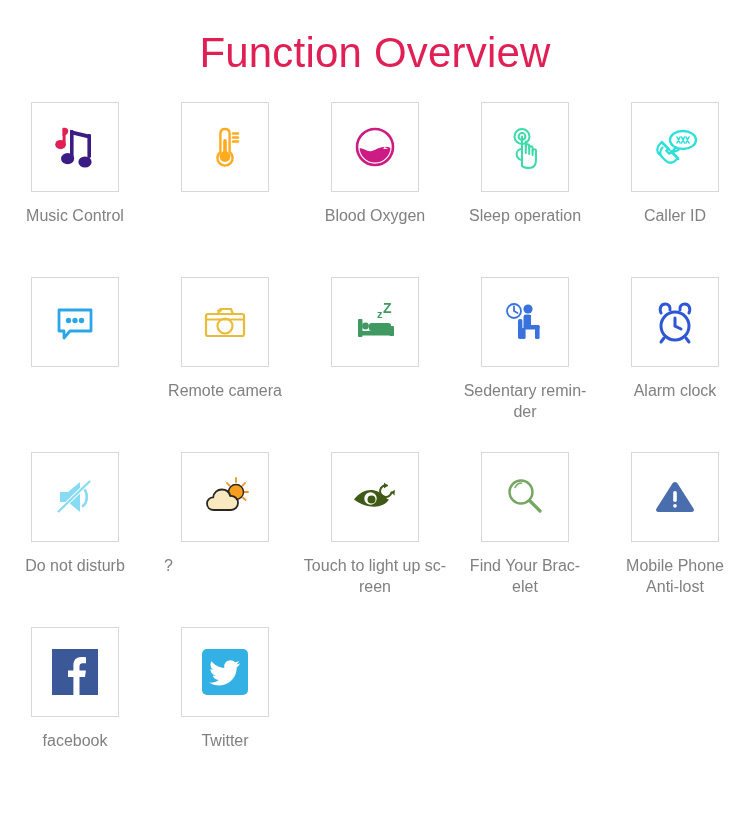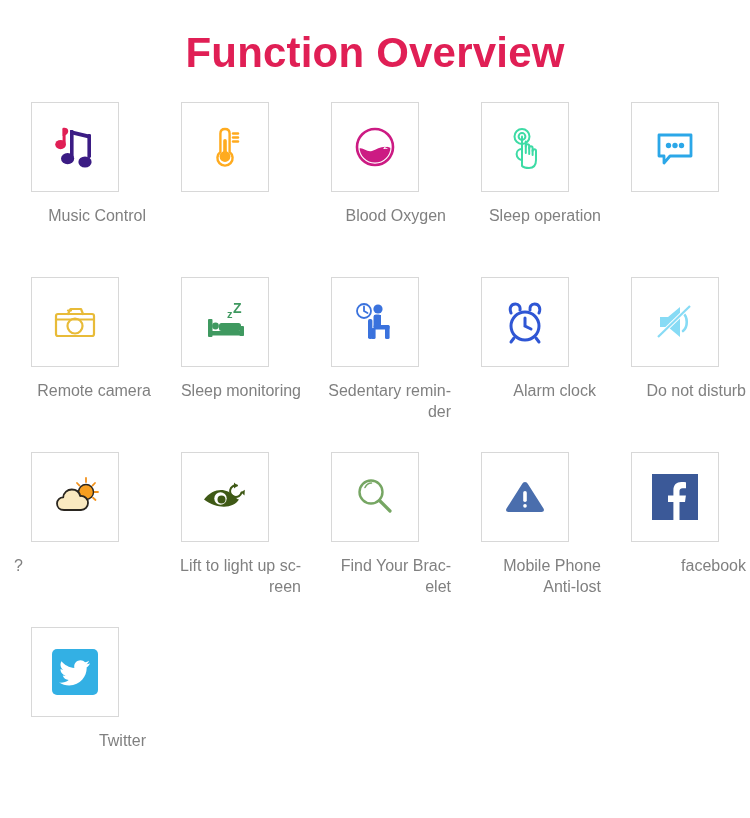--- a/index.html
+++ b/index.html
@@ -15,21 +15,21 @@
   }
   .page {
     position: relative;
     width: 750px;
     height: 818px;
     background: #ffffff;
   }
   .page-title {
     text-align: center;
     font-size: 42px;
-    font-weight: bold;
+    font-weight: normal;
     color: #e01f55;
     letter-spacing: 0.2px;
     margin: 0;
     padding-top: 32px;
     line-height: 1.0;
     font-family: "Liberation Sans", sans-serif;
   }
   .grid {
     margin-top: 28px;
     display: grid;
@@ -52,21 +52,21 @@
     display: flex;
     align-items: center;
     justify-content: center;
   }
   .tile svg {
     display: block;
   }
   .label {
     margin-top: 13px;
     width: 142px;
-    text-align: right;
+    text-align: center;
     font-size: 16px;
     line-height: 1.33;
     color: #808080;
     font-family: "Liberation Sans", sans-serif;
     white-space: pre-line;
   }
   .label.left {
     text-align: left;
     padding-left: 10px;
     box-sizing: border-box;
@@ -151,20 +151,38 @@
             <path d="M34.6 31 L34.6 28 C34.6 25.8 31.2 25.8 31.2 28 L31.2 34"></path>
             <path d="M31.2 28.5 L31.2 26 C31.2 23.8 27.8 23.8 27.8 26 L27.8 33"></path>
             <path d="M27.8 26.5 L27.8 21.5"></path>
             <path d="M24 40 C22 40 18.6 38 18.6 34 C18.6 30 22 29 24 29"></path>
           </g>
         </svg>
       </div>
       <div class="label wide">Sleep operation</div>
     </div>
 
+    <div class="cell">
+      <div class="tile">
+        <svg width="54" height="54" viewBox="0 0 54 54">
+          <g fill="none" stroke="#2ce0d8" stroke-width="2.3" stroke-linecap="round" stroke-linejoin="round">
+            <path d="M14.5 27.5 C11.5 30.5 11.5 34.5 14.5 37.5 L17.5 40.5 C20.5 43.5 24.5 43.5 27.5 40.5 L30 38 L23.5 31.5 L21.3 33.7 L18.3 30.7 L20.5 28.5 L14 22 L11.5 24.5 C8.5 27.5 8.5 31.5 11.5 34.5"></path>
+            <path d="M13.6 22.2 L21.2 29.8 M22.8 31.4 L30.4 39"></path>
+            <ellipse cx="35" cy="20" rx="13" ry="9"></ellipse>
+            <path d="M27.5 27.5 L24 32.5 L30.5 30"></path>
+          </g>
+          <g fill="none" stroke="#2ce0d8" stroke-width="1.6" stroke-linecap="round">
+            <path d="M29 17 L32 23 M32 17 L29 23"></path>
+            <path d="M33.5 17 L36.5 23 M36.5 17 L33.5 23"></path>
+            <path d="M38 17 L41 23 M41 17 L38 23"></path>
+          </g>
+        </svg>
+      </div>
+      <div class="label">Caller ID</div>
+    </div>
 
     <div class="cell">
       <div class="tile">
         <svg width="54" height="54" viewBox="0 0 54 54">
           <path d="M11 15 L43 15 L43 36 L22 36 L16 43 L16 36 L11 36 Z" fill="none" stroke="#2ba7e8" stroke-width="2.8" stroke-linejoin="round"></path>
           <circle cx="20.5" cy="25.5" r="2.7" fill="#2ba7e8"></circle>
           <circle cx="27" cy="25.5" r="2.7" fill="#2ba7e8"></circle>
           <circle cx="33.5" cy="25.5" r="2.7" fill="#2ba7e8"></circle>
         </svg>
       </div>
@@ -192,21 +210,20 @@
             <rect x="10" y="24" width="4.5" height="18" rx="1"></rect>
             <rect x="10" y="36" width="36" height="4.5" rx="1"></rect>
             <rect x="41.5" y="31" width="4.5" height="10" rx="1"></rect>
             <rect x="21" y="28" width="22" height="8" rx="2.5"></rect>
             <circle cx="17.5" cy="31" r="3.4"></circle>
             <text x="29" y="23" font-family="'Liberation Sans',sans-serif" font-size="11" font-weight="bold">z</text>
             <text x="35" y="18" font-family="'Liberation Sans',sans-serif" font-size="14" font-weight="bold">Z</text>
           </g>
         </svg>
       </div>
-      <div class="label wide">Sleep monitoring</div>
     </div>
 
     <div class="cell">
       <div class="tile">
         <svg width="54" height="54" viewBox="0 0 54 54">
           <circle cx="16" cy="16" r="7" fill="none" stroke="#3a72dd" stroke-width="1.8"></circle>
           <path d="M16 11.5 L16 16 L19.5 18" fill="none" stroke="#3a72dd" stroke-width="1.8" stroke-linecap="round"></path>
           <g fill="#3a72dd">
             <circle cx="30" cy="14" r="4.6"></circle>
             <path d="M26 20 L33 20 L33 33 L26 33 Z" rx="2"></path>
@@ -274,21 +291,21 @@
           <path d="M6 29.5 C13 20 23 18 30 21.5 C36 24.5 38 29 41 29.5 C36 38 20 40 6 29.5 Z" fill="#3f5916"></path>
           <circle cx="22.5" cy="28.5" r="6.2" fill="#ffffff"></circle>
           <circle cx="23.5" cy="29.5" r="4" fill="#3f5916"></circle>
           <g fill="none" stroke="#3f5916" stroke-width="2" stroke-linecap="round">
             <path d="M39 15.5 A5.8 5.8 0 1 0 43.5 22.5"></path>
           </g>
           <path d="M36 12.5 L39.5 15.8 L36 18.5 Z" fill="#3f5916"></path>
           <path d="M46.5 25.5 L43 22.2 L46.8 19.8 Z" fill="#3f5916"></path>
         </svg>
       </div>
-      <div class="label wide">Lift to light up sc-
+      <div class="label wide">Touch to light up sc-
 reen</div>
     </div>
 
     <div class="cell">
       <div class="tile">
         <svg width="54" height="54" viewBox="0 0 54 54">
           <circle cx="23" cy="22" r="11.5" fill="none" stroke="#76a663" stroke-width="2.4"></circle>
           <line x1="31.5" y1="30.5" x2="42" y2="41" stroke="#76a663" stroke-width="3.2" stroke-linecap="round"></line>
           <path d="M17 17.5 C18.5 14.5 21 13 23.5 13" fill="none" stroke="#76a663" stroke-width="1.6" stroke-linecap="round"></path>
         </svg>

